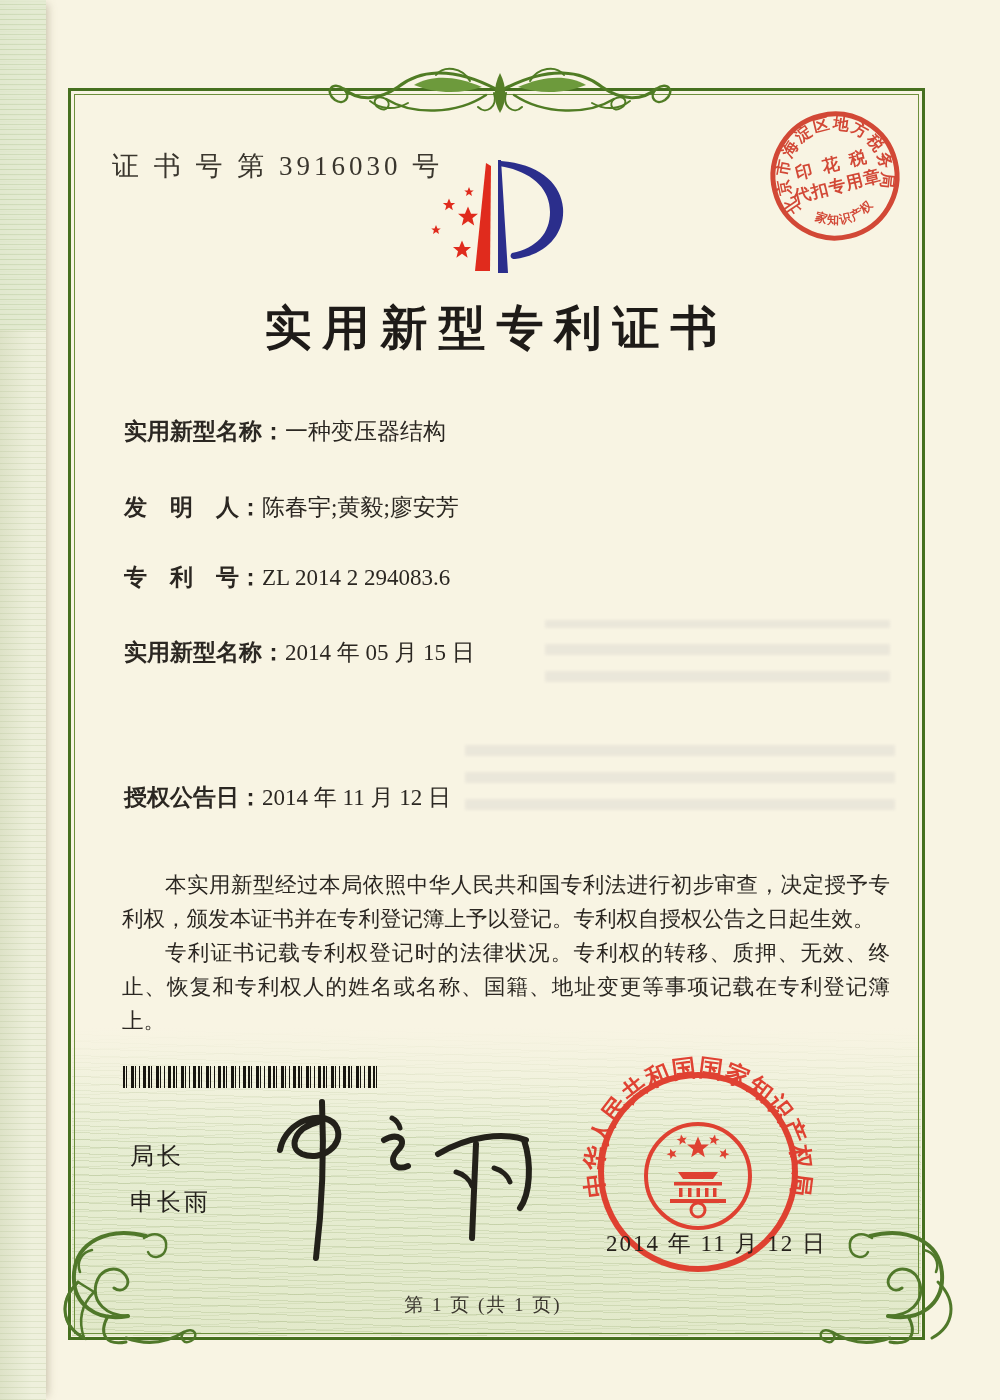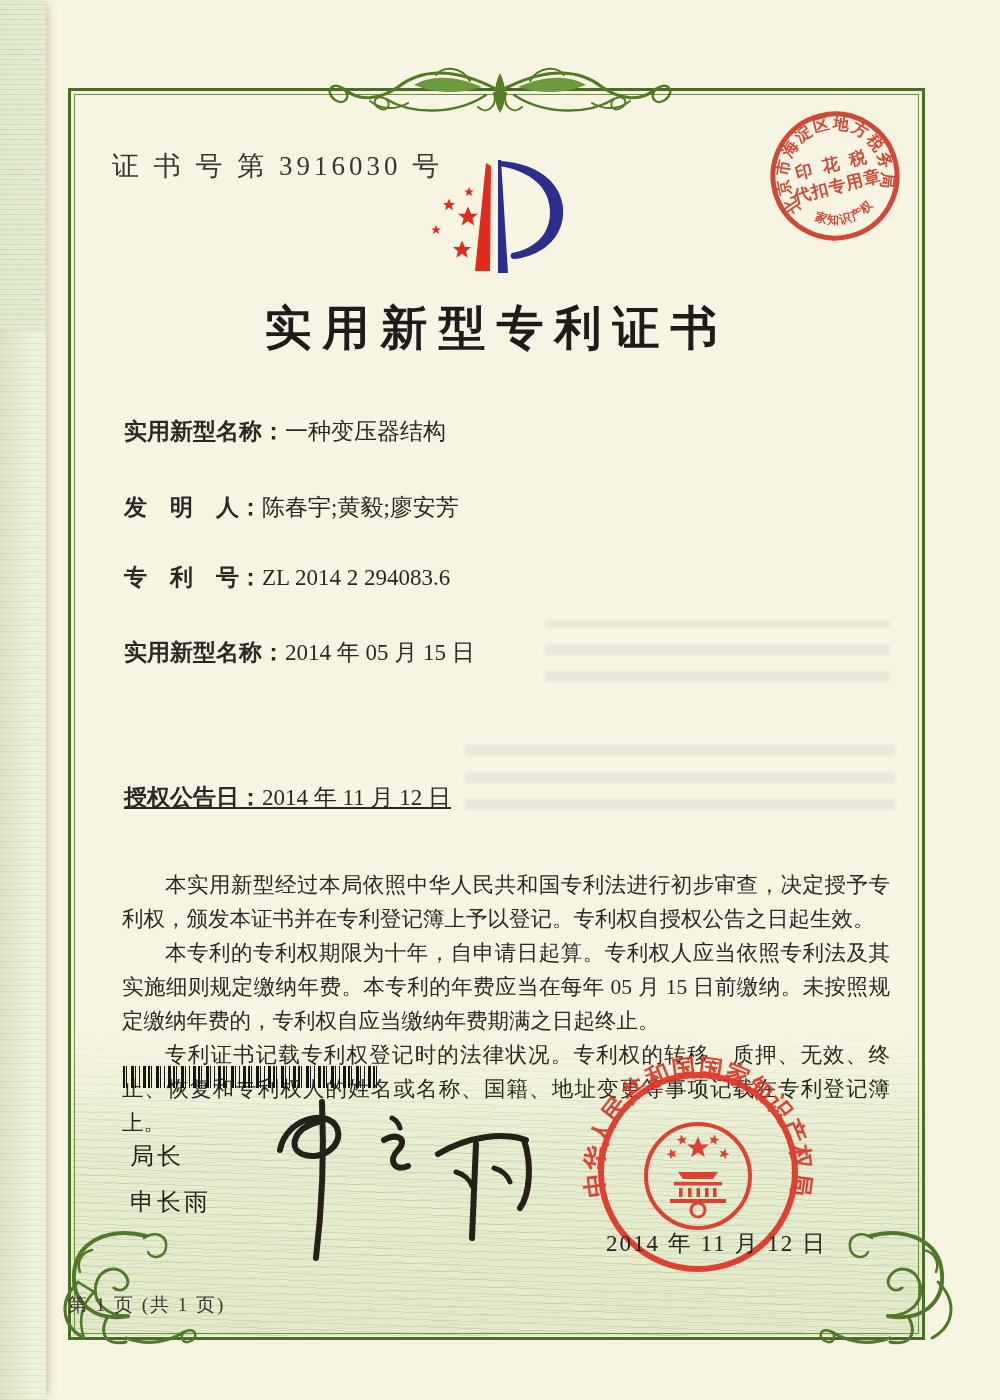--- a/index.html
+++ b/index.html
@@ -50,21 +50,21 @@
     position:absolute;left:745px;top:86px;width:180px;height:180px;
     transform:rotate(-14deg);opacity:.92;z-index:4;
   }
   .title{
     position:absolute;left:68px;top:297px;width:857px;text-align:center;
     font-size:47px;font-weight:bold;letter-spacing:11px;color:#1e1b18;z-index:3;
   }
   .field{position:absolute;left:124px;font-size:23px;color:#2b2722;z-index:3;white-space:nowrap;}
   .field .lbl{font-weight:600;}
   .f0{top:416px;} .f1{top:492px;} .f2{top:562px;}
-  .f3{top:637px;} .f4{top:710px;} .f5{top:782px;text-decoration:underline;}
+  .f3{top:637px;} .f4{top:710px;} .f5{top:782px;}
   .body-text{
     position:absolute;left:122px;top:868px;width:768px;z-index:3;
     font-size:21.5px;line-height:34px;text-align:justify;color:#2b2722;
   }
   .body-text p{margin:0;text-indent:2em;}
   
   .bleed{position:absolute;z-index:1;opacity:.09;filter:blur(1.6px);
     background:repeating-linear-gradient(0deg, rgba(70,70,105,.8) 0 11px, transparent 11px 27px);}
   .bleed1{left:545px;top:620px;width:345px;height:62px;}
   .bleed2{left:465px;top:735px;width:430px;height:75px;}
@@ -82,21 +82,21 @@
     font-size:24px;letter-spacing:3px;color:#24211c;font-weight:500;}
   .signer-title{top:1140px;text-align:right;}
   .signer-name{top:1186px;}
   .signature{position:absolute;left:242px;top:1088px;width:300px;height:185px;z-index:4;}
   .seal{position:absolute;left:582px;top:1056px;width:232px;height:232px;z-index:3;opacity:.93;}
   .seal-date{
     position:absolute;left:606px;top:1228px;z-index:5;font-size:23px;letter-spacing:2px;color:#26221c;
     white-space:nowrap;
   }
   .footer{
-    position:absolute;left:68px;top:1292px;width:830px;text-align:left;z-index:3;
+    position:absolute;left:68px;top:1292px;width:830px;text-align:center;z-index:3;
     font-size:19px;letter-spacing:2px;color:#3a362e;
   }
   .ornament{position:absolute;z-index:3;pointer-events:none;}
   .orn-top{left:300px;top:55px;width:400px;height:72px;}
   .orn-bl{left:48px;top:1224px;width:150px;height:130px;}
   .orn-br{left:818px;top:1224px;width:150px;height:130px;transform:scaleX(-1);}
 </style>
 </head>
 <body>
 
@@ -191,21 +191,20 @@
   <div class="title">实用新型专利证书</div>
 
   <div class="field f0"><span class="lbl">实用新型名称：</span><span>一种变压器结构</span></div>
   <div class="field f1"><span class="lbl">发　明　人：</span><span>陈春宇;黄毅;廖安芳</span></div>
   <div class="field f2"><span class="lbl">专　利　号：</span><span>ZL 2014 2 294083.6</span></div>
   <div class="field f3"><span class="lbl">实用新型名称：</span><span>2014 年 05 月 15 日</span></div>
   <div class="field f5"><span class="lbl">授权公告日：</span><span>2014 年 11 月 12 日</span></div>
 
   <div class="body-text">
     <p>本实用新型经过本局依照中华人民共和国专利法进行初步审查，决定授予专利权，颁发本证书并在专利登记簿上予以登记。专利权自授权公告之日起生效。</p>
-    <p>本专利的专利权期限为十年，自申请日起算。专利权人应当依照专利法及其实施细则规定缴纳年费。本专利的年费应当在每年 05 月 15 日前缴纳。未按照规定缴纳年费的，专利权自应当缴纳年费期满之日起终止。</p>
     <p>专利证书记载专利权登记时的法律状况。专利权的转移、质押、无效、终止、恢复和专利权人的姓名或名称、国籍、地址变更等事项记载在专利登记簿上。</p>
   </div>
 
   <div class="barcode"></div>
 
   <div class="signer signer-title">局长</div>
   <div class="signer signer-name">申长雨</div>
 
   <svg class="signature" viewBox="0 0 300 185">
     <g stroke="#23211a" stroke-width="6" fill="none" stroke-linecap="round" stroke-linejoin="round">

